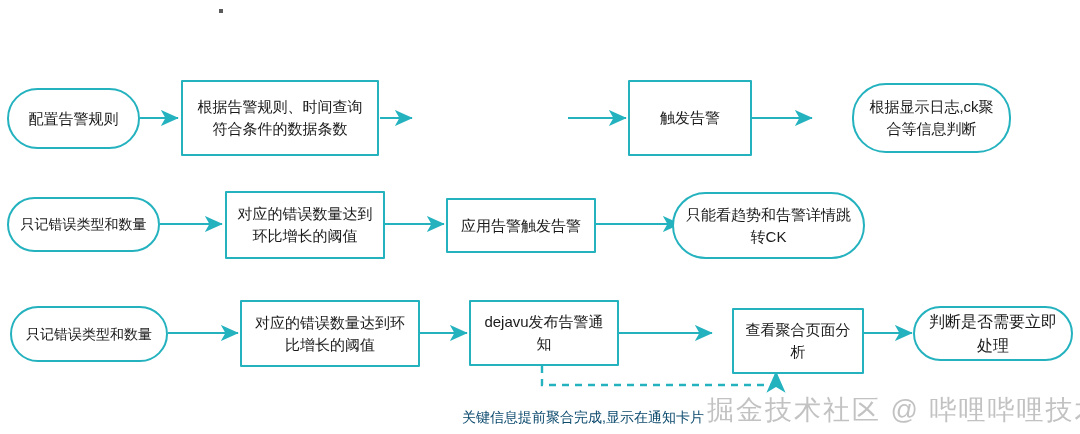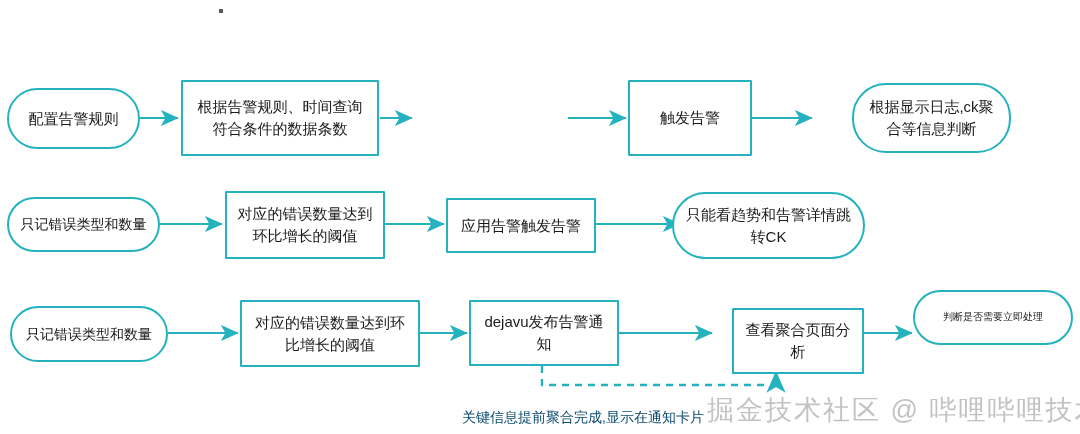--- a/index.html
+++ b/index.html
@@ -177,21 +177,21 @@
   </div>
 
   <div class="node rect" style="left:469px; top:300px; width:150px; height:66px;">
     <span class="lbl">dejavu发布告警通知</span>
   </div>
 
   <div class="node rect" style="left:713px; top:308px; width:132px; height:66px;margin-left:19px;">
     <span class="lbl">查看聚合页面分析</span>
   </div>
 
-  <div class="node pill" style="left:913px; top:290px; width:160px; height:55px; font-size:10px;align-items:center;">
+  <div class="node pill" style="left:913px; top:306px; width:160px; height:55px; font-size:16px;align-items:center;">
     <span class="lbl">判断是否需要立即处理</span>
   </div>
 
   <div class="caption" style="left:462px; top:409px;">
     <span>关键信息提前聚合完成,显示在通知卡片</span>
   </div>
 
   <div class="speck" style="left:219px; top:9px;"></div>
 
   <div class="watermark" style="left:707px; top:392px;">

